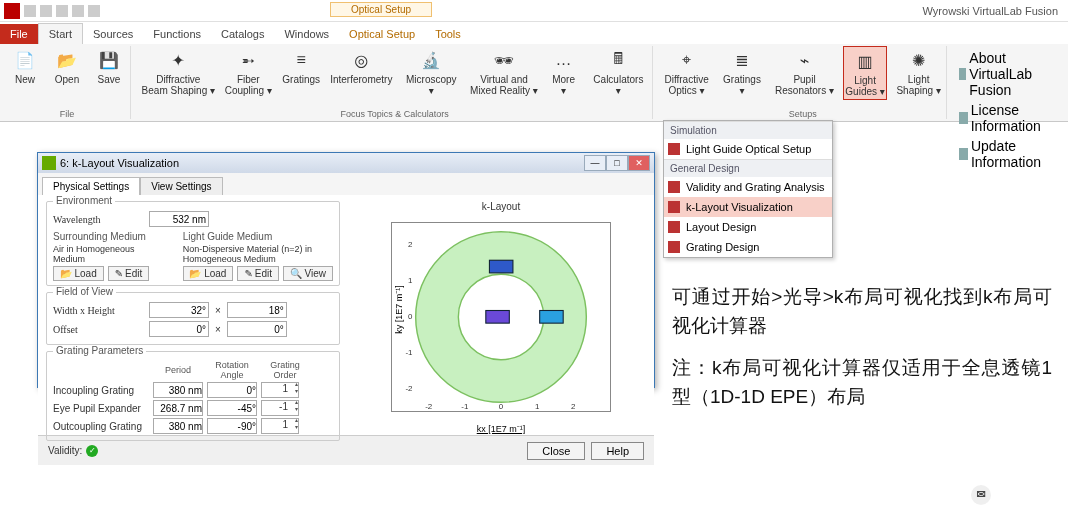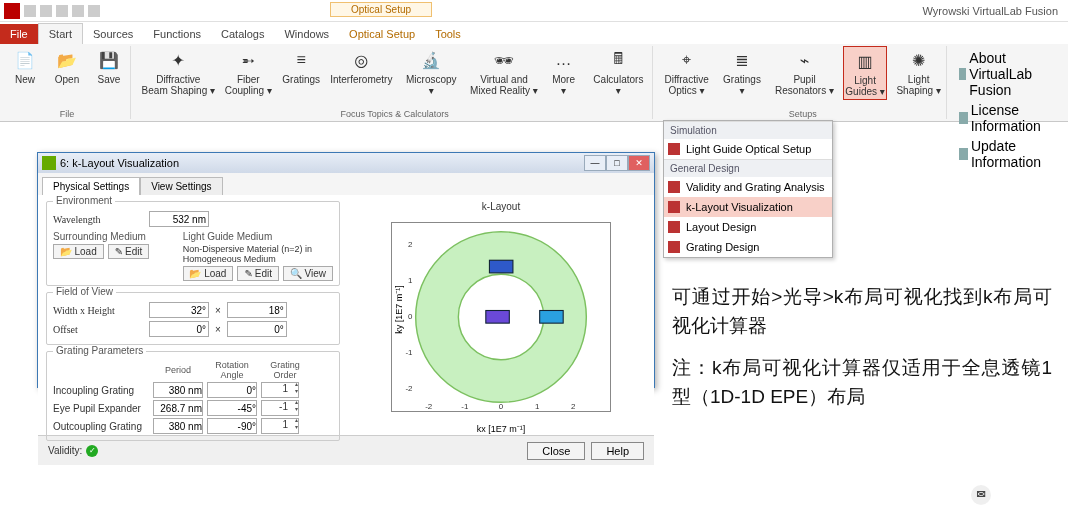--- a/index.html
+++ b/index.html
@@ -67,21 +67,21 @@
 .grat-row label { width:96px; font-size:10px;}
 .grat-row input { width:50px;height:16px;font-size:10px;text-align:right;border:1px solid #aaa;}
 .grat-row .spin { width:38px;height:16px;border:1px solid #aaa;font-size:10px;text-align:right;padding-right:10px;position:relative;}
 .grat-row .spin::after{content:"▴\A▾"; white-space:pre; position:absolute; right:0; top:-2px; font-size:6px; line-height:7px; color:#555;}
 
 .kplot { flex:1; display:flex; flex-direction:column; align-items:center; padding:4px 6px;gap:8px; }
 .plot-title { font-size:10px; color:#333; margin-top:2px; margin-bottom:2px;}
 .plotframe { width:220px; height:190px; border:1px solid #888; position:relative; background:#fff;}
 .plotframe svg { width:100%; height:100%; }
 .axislabel-y { position:absolute; left:-18px; top:80px; transform:rotate(-90deg); font-size:9px;}
-.axislabel-x { font-size:9px; margin-top:2px;}
+.axislabel-x { font-size:9px; margin-top:2px;text-decoration:underline;}
 
 .kfoot { height:30px; display:flex; align-items:center; padding:0 10px; border-top:1px solid #ccc; background:#f0f0f0; }
 .kfoot .val { font-size:10px; color:#333; display:flex; align-items:center; gap:4px;}
 .kfoot .ok { width:12px;height:12px;border-radius:50%;background:#2a2;display:inline-flex;align-items:center;justify-content:center;color:#fff;font-size:8px;}
 .kfoot .btns { margin-left:auto; display:flex; gap:6px;}
 .kfoot button { font-size:11px; padding:2px 14px; border:1px solid #888; background:#f4f4f4; cursor:pointer;}
 
 
 .annot { position:absolute; top:282px; left:672px; width:380px; font-size:19px; color:#111; line-height:1.55; }
 .annot p { margin-bottom:12px; text-align:justify; }
@@ -256,20 +256,21 @@
     <div class="kform">
       <div class="fgroup">
         <div class="legend">Environment</div>
         <div class="frow">
           <label>Wavelength</label>
           <input value="532 nm" style="">
         </div>
         <div class="two-col" style="margin-top:4px">
           <div>
             <div class="fhdr" style="text-align:left">Surrounding Medium</div>
+            <div style="font-size:9px;min-height:22px">Air in Homogeneous Medium</div>
             <div class="btnrow">
               <div class="smbtn">📂 <span>Load</span></div>
               <div class="smbtn">✎ <span>Edit</span></div>
             </div>
           </div>
           <div>
             <div class="fhdr" style="text-align:left">Light Guide Medium</div>
             <div style="font-size:9px;min-height:22px">Non-Dispersive Material (n=2) in Homogeneous Medium</div>
             <div class="btnrow">
               <div class="smbtn">📂 <span>Load</span></div>

